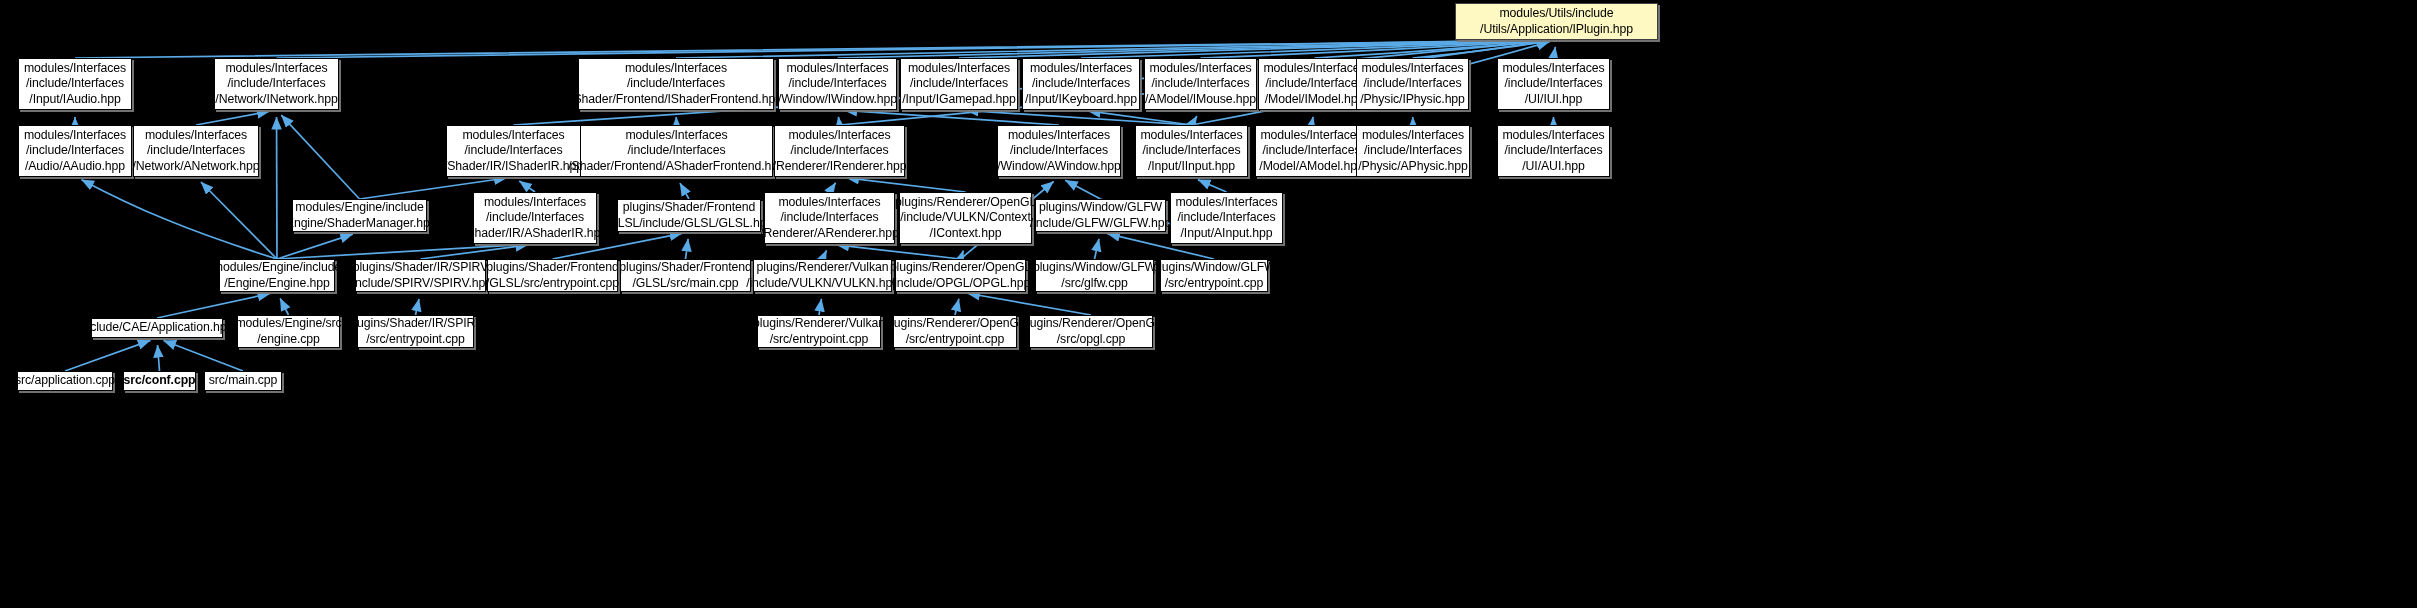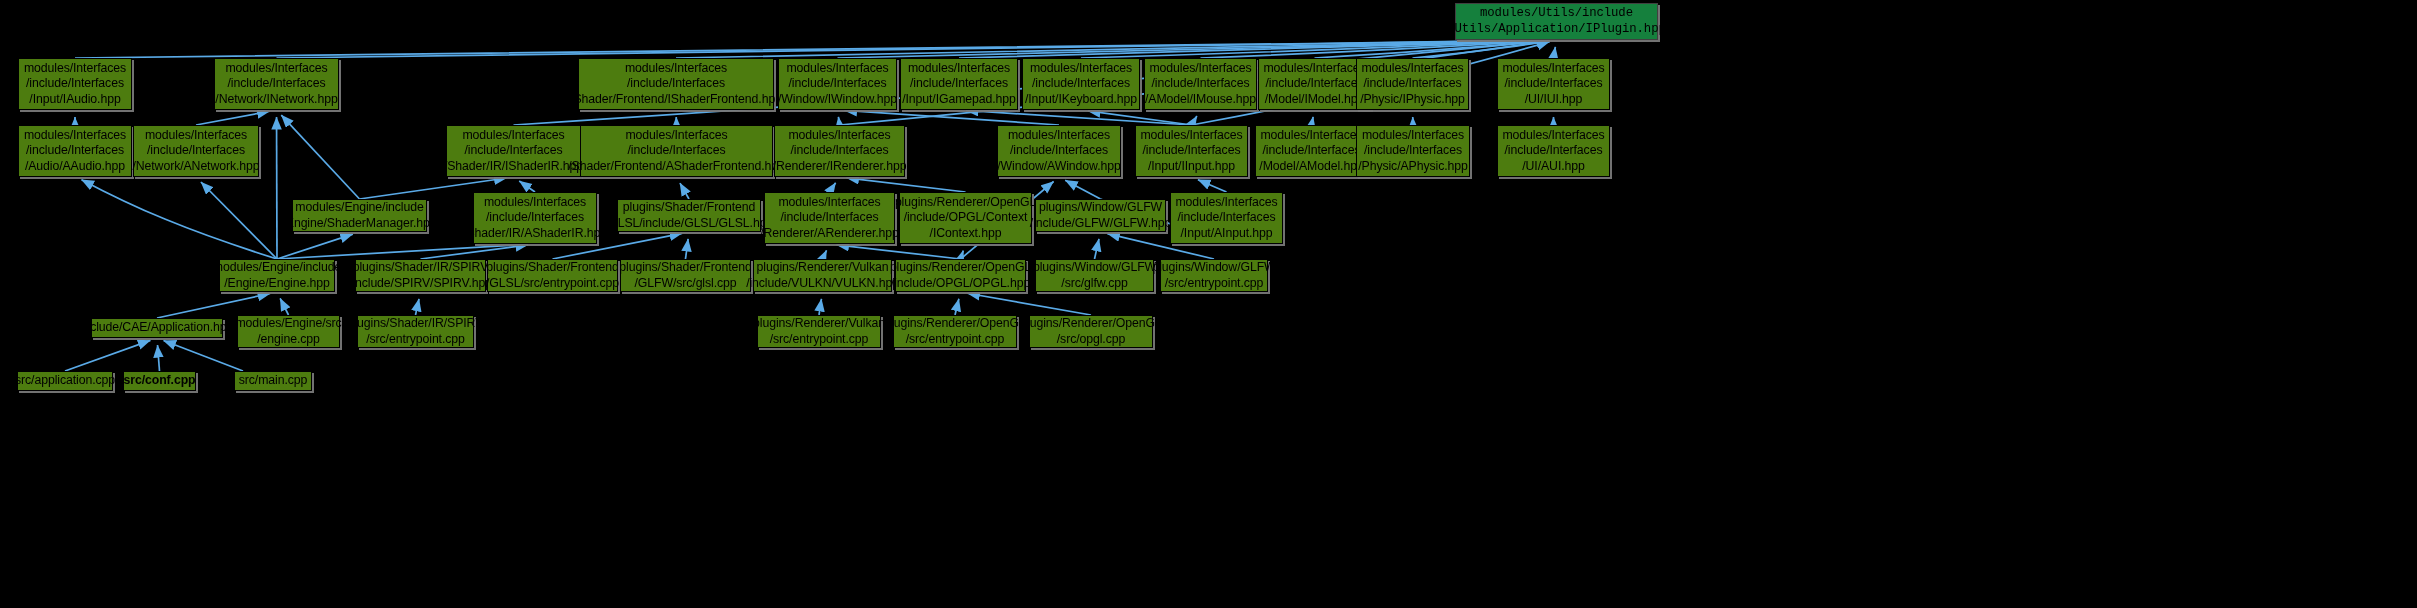--- a/index.html
+++ b/index.html
@@ -13,38 +13,37 @@
   }
   #edge-layer{
     position:absolute;
     left:0; top:0;
     width:2417px; height:608px;
     pointer-events:none;
   }
   .node{
     position:absolute;
     box-sizing:border-box;
-    background:#4d7c0f;
+    background:#ffffff;
     border:1px solid #000000;
     box-shadow:2px 2px 0 rgba(120,120,120,0.95);
     display:flex;
     flex-direction:column;
     align-items:center;
     justify-content:center;
     color:#000000;
     font-size:12.3px;
     line-height:15.5px;
     text-align:center;
     white-space:pre;
     letter-spacing:-0.1px;
   }
   .node.root{
-    background:#15803d;
+    background:#fef9c3;
     border:1px solid #404040;
-    font-family:Liberation Mono, monospace;
   }
   .node .line{display:block;}
 </style>
 </head>
 <body>
 
 <div id="graph-root">
   <svg id="edge-layer" viewBox="0 0 2417 608">
     <defs>
       <marker id="arrow" markerWidth="9" markerHeight="9" refX="7.4" refY="3.1" orient="auto" markerUnits="strokeWidth">
@@ -130,34 +129,34 @@
       <div class="node" style="left: 774px; top: 125px; width: 131px; height: 52px;"><span class="line">modules/Interfaces</span><span class="line">/include/Interfaces</span><span class="line">/Renderer/IRenderer.hpp</span></div>
       <div class="node" style="left: 997px; top: 125px; width: 124px; height: 52px;"><span class="line">modules/Interfaces</span><span class="line">/include/Interfaces</span><span class="line">/Window/AWindow.hpp</span></div>
       <div class="node" style="left: 1135px; top: 125px; width: 113px; height: 52px;"><span class="line">modules/Interfaces</span><span class="line">/include/Interfaces</span><span class="line">/Input/IInput.hpp</span></div>
       <div class="node" style="left: 1255px; top: 125px; width: 113px; height: 52px;"><span class="line">modules/Interfaces</span><span class="line">/include/Interfaces</span><span class="line">/Model/AModel.hpp</span></div>
       <div class="node" style="left: 1356px; top: 125px; width: 114px; height: 52px;"><span class="line">modules/Interfaces</span><span class="line">/include/Interfaces</span><span class="line">/Physic/APhysic.hpp</span></div>
       <div class="node" style="left: 1497px; top: 125px; width: 113px; height: 52px;"><span class="line">modules/Interfaces</span><span class="line">/include/Interfaces</span><span class="line">/UI/AUI.hpp</span></div>
       <div class="node" style="left: 292px; top: 199px; width: 135px; height: 33px;"><span class="line">modules/Engine/include</span><span class="line">/Engine/ShaderManager.hpp</span></div>
       <div class="node" style="left: 473px; top: 192px; width: 124px; height: 52px;"><span class="line">modules/Interfaces</span><span class="line">/include/Interfaces</span><span class="line">/Shader/IR/AShaderIR.hpp</span></div>
       <div class="node" style="left: 617px; top: 199px; width: 144px; height: 33px;"><span class="line">plugins/Shader/Frontend</span><span class="line">/GLSL/include/GLSL/GLSL.hpp</span></div>
       <div class="node" style="left: 764px; top: 192px; width: 131px; height: 52px;"><span class="line">modules/Interfaces</span><span class="line">/include/Interfaces</span><span class="line">/Renderer/ARenderer.hpp</span></div>
-      <div class="node" style="left: 899px; top: 192px; width: 133px; height: 52px;"><span class="line">plugins/Renderer/OpenGL</span><span class="line">/include/OPGL/Context</span><span class="line">/IContext.hpp</span></div>
+      <div class="node" style="left: 899px; top: 192px; width: 133px; height: 52px;"><span class="line">plugins/Renderer/OpenGL</span><span class="line">/include/VULKN/Context</span><span class="line">/IContext.hpp</span></div>
       <div class="node" style="left: 1035px; top: 199px; width: 131px; height: 33px;"><span class="line">plugins/Window/GLFW</span><span class="line">/include/GLFW/GLFW.hpp</span></div>
       <div class="node" style="left: 1170px; top: 192px; width: 113px; height: 52px;"><span class="line">modules/Interfaces</span><span class="line">/include/Interfaces</span><span class="line">/Input/AInput.hpp</span></div>
       <div class="node" style="left: 219px; top: 259px; width: 116px; height: 33px;"><span class="line">modules/Engine/include</span><span class="line">/Engine/Engine.hpp</span></div>
       <div class="node" style="left: 355px; top: 259px; width: 131px; height: 33px;"><span class="line">plugins/Shader/IR/SPIRV</span><span class="line">/include/SPIRV/SPIRV.hpp</span></div>
       <div class="node" style="left: 487px; top: 259px; width: 131px; height: 33px;"><span class="line">plugins/Shader/Frontend</span><span class="line">/GLSL/src/entrypoint.cpp</span></div>
-      <div class="node" style="left: 620px; top: 259px; width: 131px; height: 33px;"><span class="line">plugins/Shader/Frontend</span><span class="line">/GLFW/src/glsl.cpp</span></div>
+      <div class="node" style="left: 620px; top: 259px; width: 131px; height: 33px;"><span class="line">plugins/Shader/Frontend</span><span class="line">/GLSL/src/main.cpp</span></div>
       <div class="node" style="left: 753px; top: 259px; width: 139px; height: 33px;"><span class="line">plugins/Renderer/Vulkan</span><span class="line">/include/VULKN/VULKN.hpp</span></div>
       <div class="node" style="left: 895px; top: 259px; width: 131px; height: 33px;"><span class="line">plugins/Renderer/OpenGL</span><span class="line">/include/OPGL/OPGL.hpp</span></div>
       <div class="node" style="left: 1035px; top: 259px; width: 119px; height: 33px;"><span class="line">plugins/Window/GLFW</span><span class="line">/src/glfw.cpp</span></div>
       <div class="node" style="left: 1160px; top: 259px; width: 108px; height: 33px;"><span class="line">plugins/Window/GLFW</span><span class="line">/src/entrypoint.cpp</span></div>
       <div class="node" style="left: 91px; top: 318px; width: 132px; height: 20px; text-align: right;"><span class="line">include/CAE/Application.hpp</span></div>
       <div class="node" style="left: 237px; top: 315px; width: 103px; height: 33px;"><span class="line">modules/Engine/src</span><span class="line">/engine.cpp</span></div>
       <div class="node" style="left: 357px; top: 315px; width: 117px; height: 33px;"><span class="line">plugins/Shader/IR/SPIRV</span><span class="line">/src/entrypoint.cpp</span></div>
       <div class="node" style="left: 757px; top: 315px; width: 124px; height: 33px;"><span class="line">plugins/Renderer/Vulkan</span><span class="line">/src/entrypoint.cpp</span></div>
       <div class="node" style="left: 893px; top: 315px; width: 124px; height: 33px;"><span class="line">plugins/Renderer/OpenGL</span><span class="line">/src/entrypoint.cpp</span></div>
       <div class="node" style="left: 1029px; top: 315px; width: 124px; height: 33px;"><span class="line">plugins/Renderer/OpenGL</span><span class="line">/src/opgl.cpp</span></div>
       <div class="node" style="left: 17px; top: 371px; width: 96px; height: 20px;"><span class="line">src/application.cpp</span></div>
       <div class="node" style="left: 123px; top: 371px; width: 73px; height: 20px; font-weight: bold;"><span class="line">src/conf.cpp</span></div>
-      <div class="node" style="left: 204px; top: 371px; width: 78px; height: 20px; margin-left: 30px;"><span class="line">src/main.cpp</span></div>
+      <div class="node" style="left: 204px; top: 371px; width: 78px; height: 20px;"><span class="line">src/main.cpp</span></div>
     </div>
 </div>
 
 </body></html>

